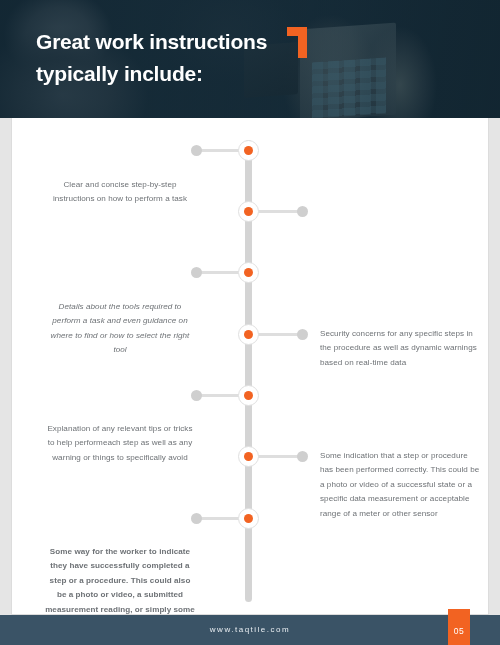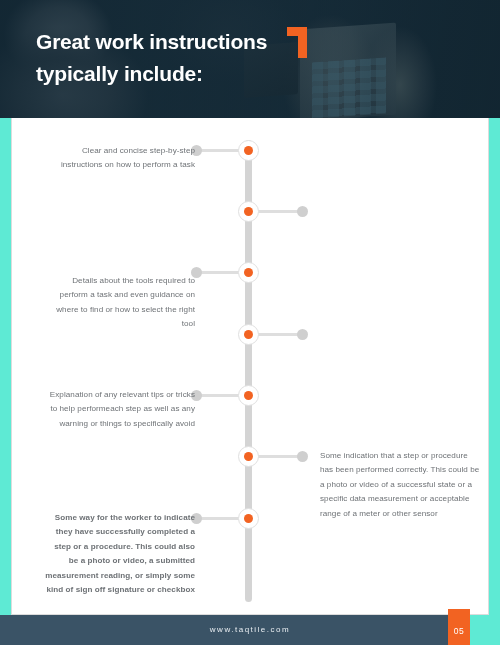--- a/index.html
+++ b/index.html
@@ -9,21 +9,21 @@
     height: 645px;
     background: #ffffff;
     font-family: "Liberation Sans", sans-serif;
     overflow: hidden;
   }
 
   #page {
     position: relative;
     width: 500px;
     height: 645px;
-    background: #5eead4;
+    background: #e5e5e5;
     padding-left: 40px;
   }
 
   
   .hero {
     position: absolute;
     left: 0; top: 0;
     width: 500px; height: 118px;
     overflow: hidden;
     background: #1d3443;
@@ -157,28 +157,28 @@
   }
 
   
   .item-text {
     position: absolute;
     color: #6e7276;
     font-size: 8.1px;
     line-height: 1.78;
     letter-spacing: 0.05px;
   }
-  .item-left  { left: 45px;  width: 150px; text-align: right; }
+  .item-left  { left: 45px;  width: 150px; text-align: center; margin-top: 34px; }
   .item-right { left: 320px; width: 160px; text-align: left; }
 
   
   .footer {
     position: absolute;
     left: 0; bottom: 0;
-    width: 448px; height: 30px;
+    width: 500px; height: 30px;
     background: #3a5366;
   }
   .footer-url {
     position: absolute;
     left: 0; top: 0;
     width: 500px; height: 30px;
     line-height: 30px;
     text-align: center;
     color: #e9eef2;
     font-size: 8px;
@@ -254,21 +254,22 @@
       <i></i>
     </div>
 
   <div class="connector" style="left:199px; top:517px; width:42px;"></div>
   <div class="endcap" style="left:191px; top:513px;"></div>
   <div class="node" style="top:508px;">
       <i></i>
     </div>
 
   <div class="item-text item-left" style="top:144px;">Clear and concise step-by-step instructions on how to perform a task</div>
-  <div class="item-text item-left" style="top:274px;">Details about the tools required to perform a task and even guidance on where to find or how to select the right tool</div>
+  <div class="item-text item-left" style="top:266px;font-style:italic;">Details about the tools required to perform a task and even guidance on where to find or how to select the right tool</div>
+  <div class="item-text item-right" style="top:327px;">Security concerns for any specific steps in the procedure as well as dynamic warnings based on real-time data</div>
   <div class="item-text item-left" style="top:388px;">Explanation of any relevant tips or tricks to help performeach step as well as any warning or things to specifically avoid</div>
   <div class="item-text item-right" style="top:449px;">Some indication that a step or procedure has been performed correctly. This could be a photo or video of a successful state or a specific data measurement or acceptable range of a meter or other sensor</div>
   <div class="item-text item-left" style="top:511px;font-weight:bold;">Some way for the worker to indicate they have successfully completed a step or a procedure. This could also be a photo or video, a submitted measurement reading, or simply some kind of sign off signature or checkbox</div>
 
   <div class="footer">
     <div class="footer-url">www.taqtile.com</div>
   </div>
   <div class="page-badge">05</div>
 
 </div>

